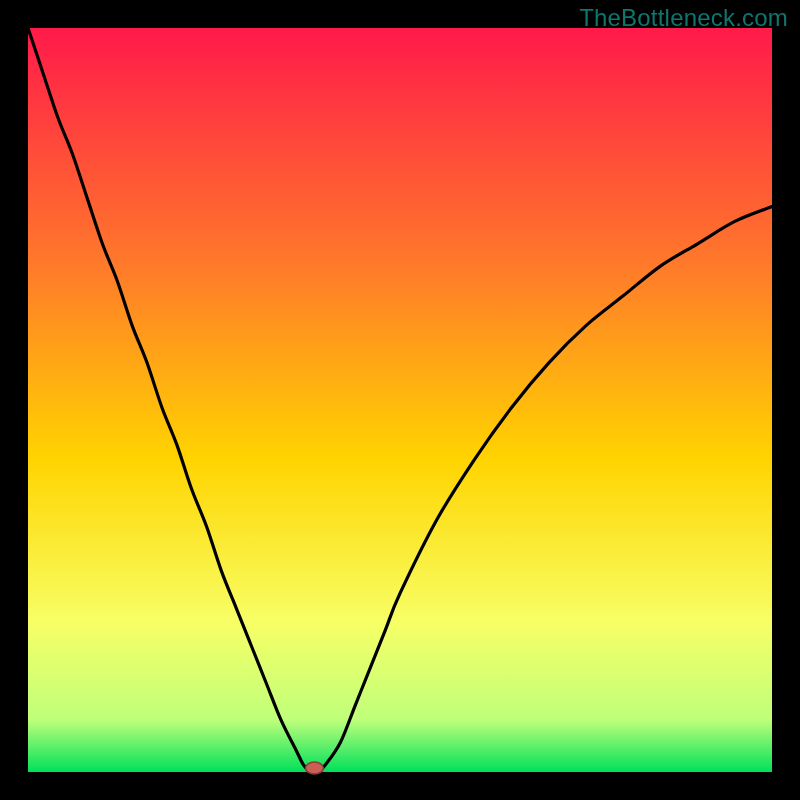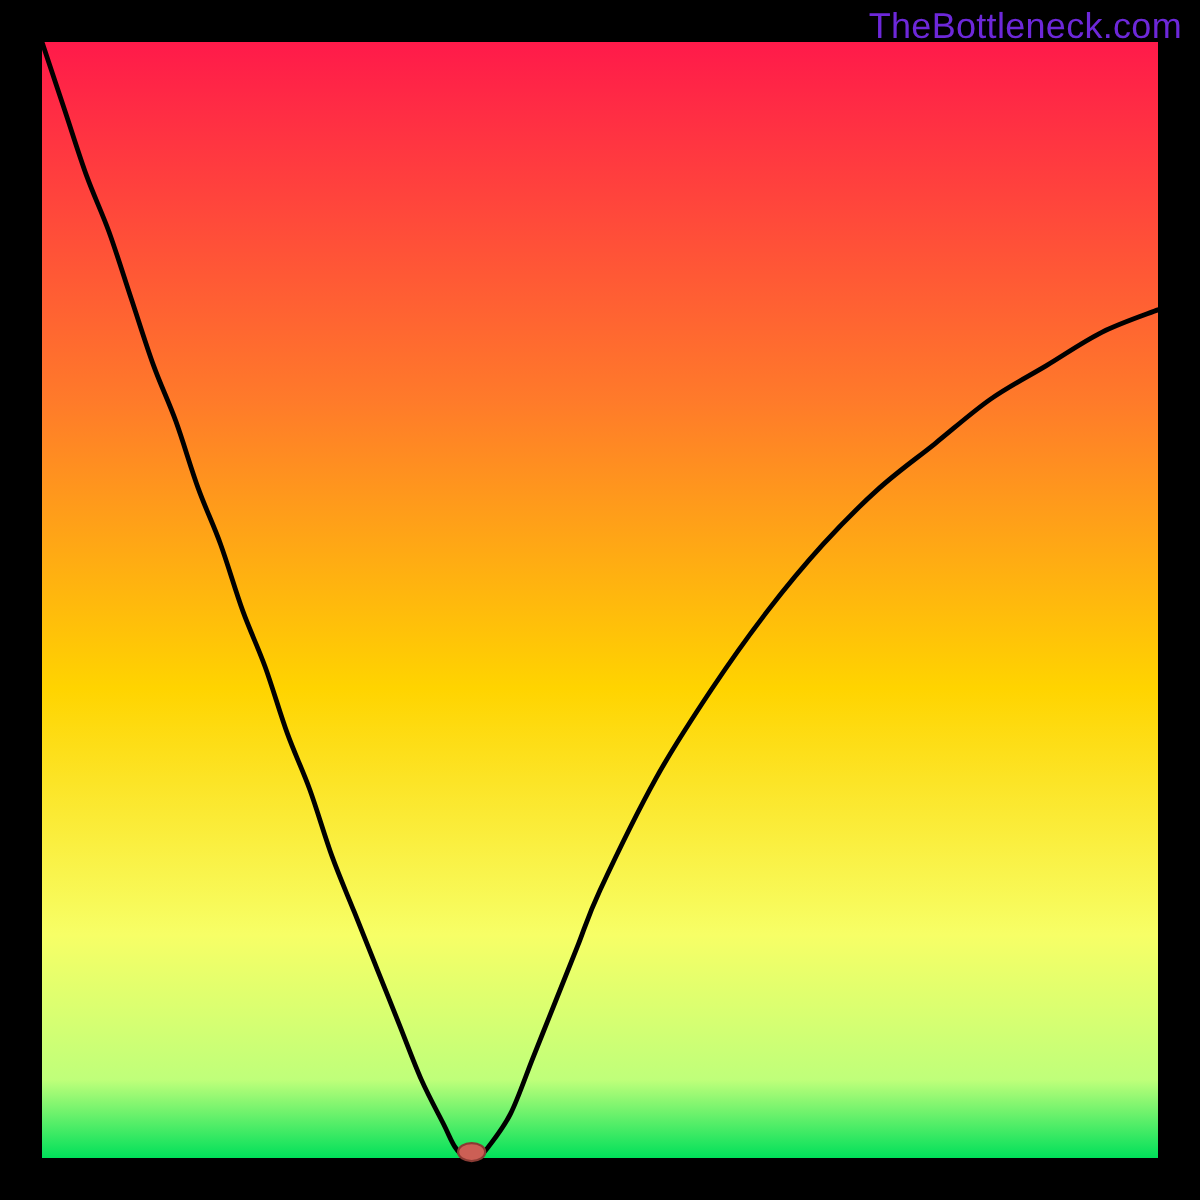--- a/index.html
+++ b/index.html
@@ -16,21 +16,21 @@
     width: 800px;
     height: 800px;
   }
   svg {
     display: block;
   }
   .watermark {
     position: absolute;
     top: 4px;
     right: 12px;
-    color: #6d28d9;
+    color: #0f766e;
     font-size: 24px;
     font-weight: 400;
     letter-spacing: 0.2px;
     user-select: none;
   }
 </style>
 </head>
 <body>
 
 <div class="canvas-wrap">

